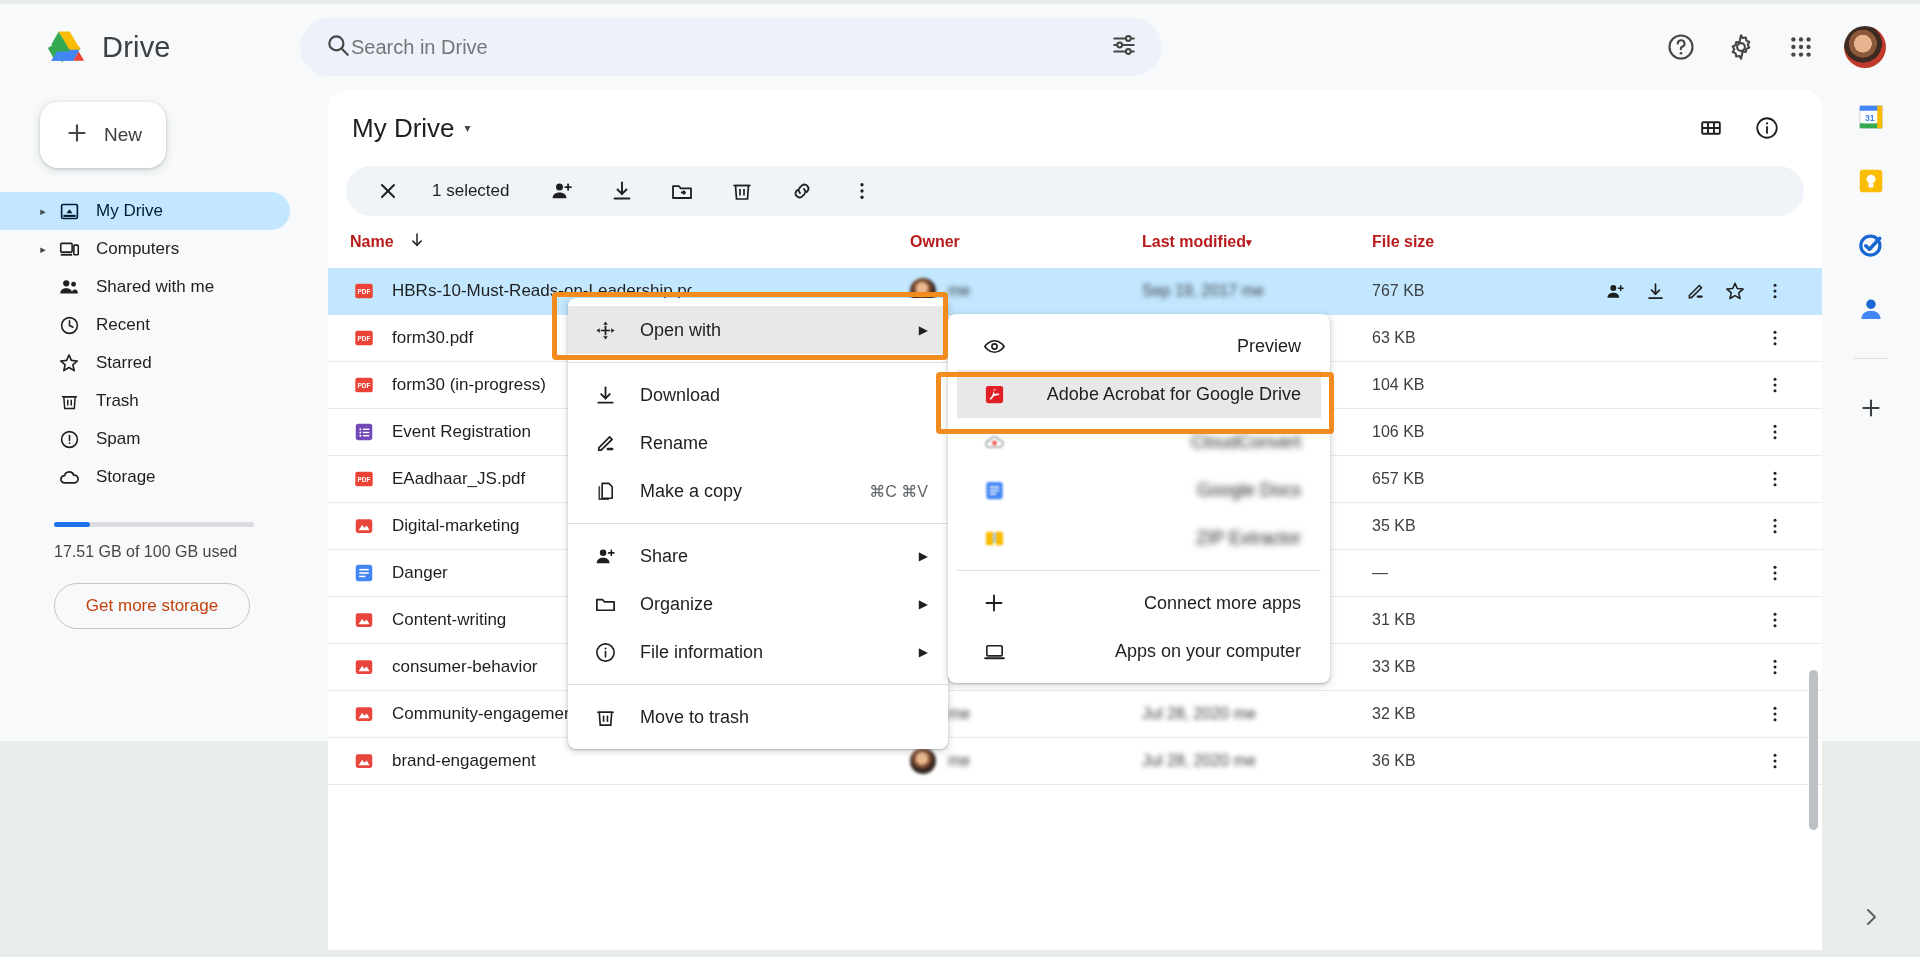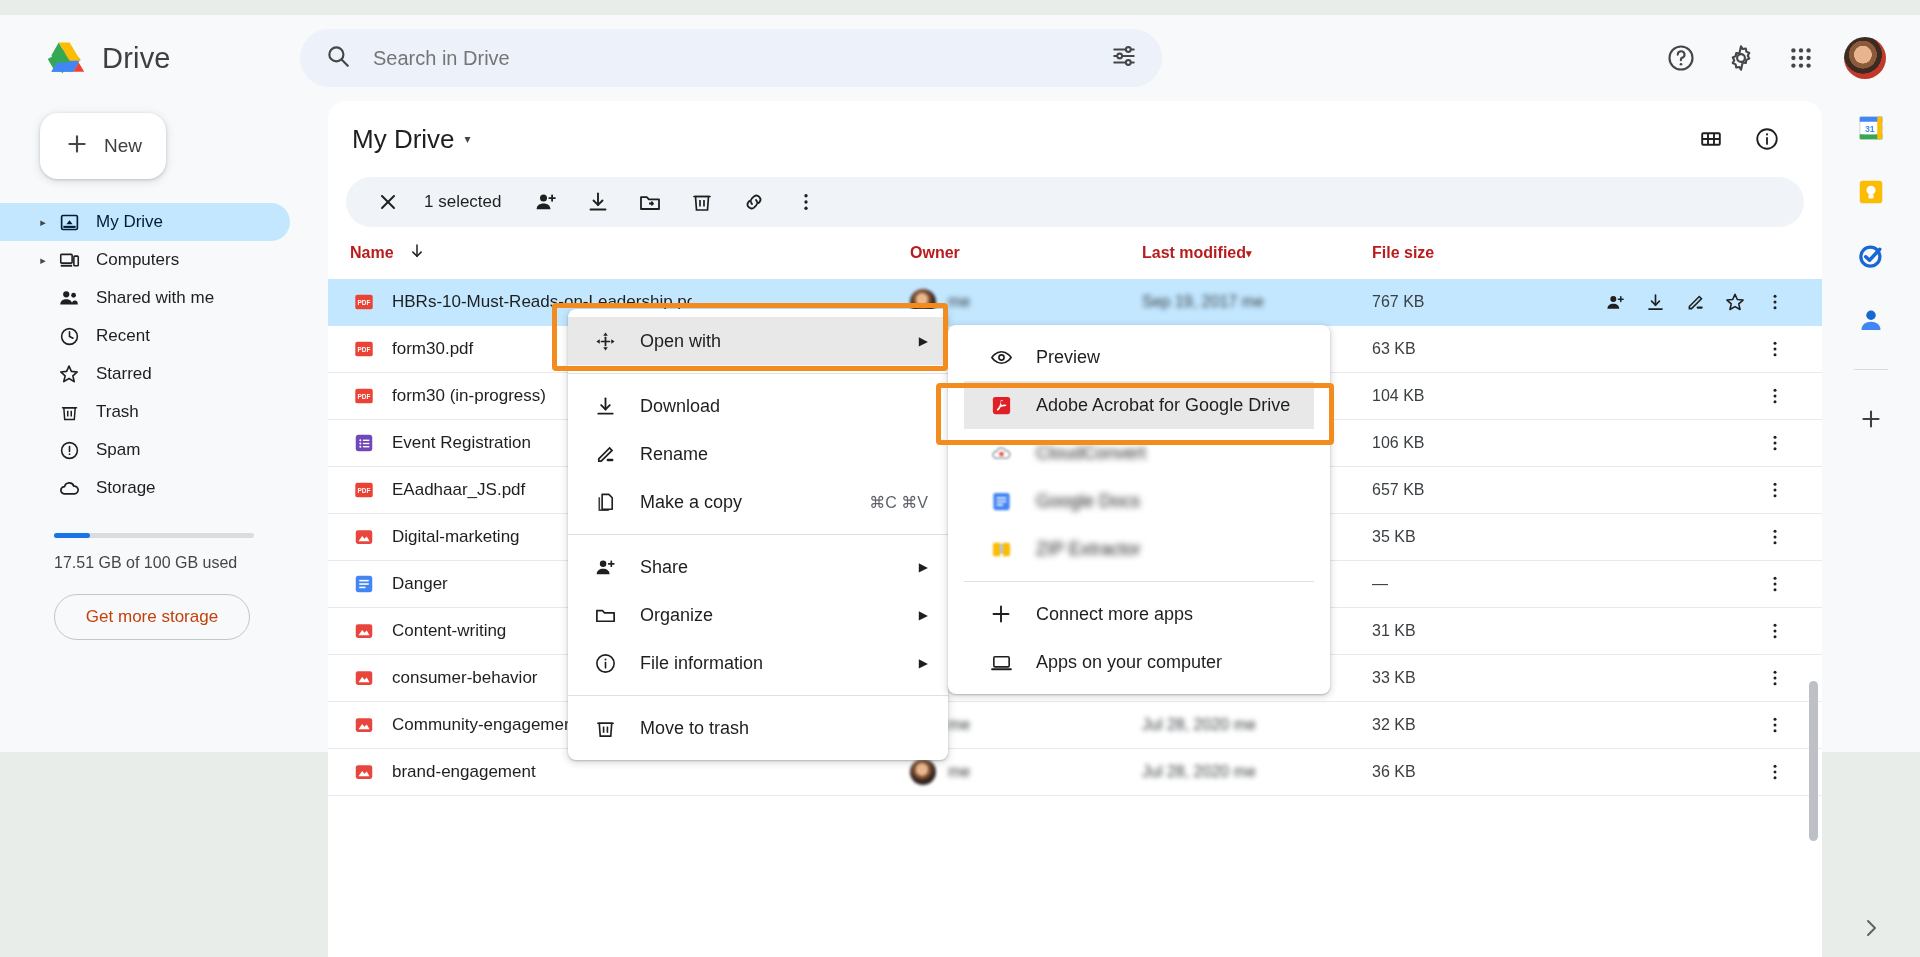--- a/index.html
+++ b/index.html
@@ -3,39 +3,39 @@
 <meta charset="utf-8">
 <style>
   * { box-sizing: border-box; margin: 0; padding: 0; }
   html, body {
     width: 1920px; height: 957px;
     font-family: "Liberation Sans", sans-serif;
     background: #e9edea;
     overflow: hidden;
   }
   .app {
-    position: absolute; left: 0; top: 15px;
+    position: absolute; left: 0; top: 4px;
     width: 1920px; height: 737px;
     background: #f7f9fa;
   }
   
   .topbar {
     position: absolute; left: 0; top: 0; width: 1920px; height: 86px;
     display: flex; align-items: center;
   }
   .brand {
     width: 300px; display: flex; align-items: center; gap: 14px;
     padding-left: 44px;
   }
   .drive-logo { width: 44px; height: 40px; }
   .brand-name { font-size: 29px; color: #3c4043; letter-spacing: .2px; }
   .searchwrap { flex: 1; display: flex; align-items: center; }
   .searchbar {
     width: 862px; height: 58px; background: #edf1fa; border-radius: 32px;
-    display: flex; align-items: center; padding: 0 24px; gap: 22px;
+    display: flex; align-items: center; padding: 0 24px; 
     border: 1px solid transparent; cursor: text;
   }
   .search-input-txt {
     flex: 1; font-size: 20px; color: #5f6368; border: none;
     background: transparent; outline: none; font-family: inherit;
   }
   .topicons {
     display: flex; align-items: center; gap: 26px; padding-right: 34px;
   }
   .ticon { width: 34px; height: 34px; display:flex; align-items:center; justify-content:center; cursor: pointer; }
@@ -82,21 +82,21 @@
   }
   .main-head {
     height: 76px; display: flex; align-items: center; padding: 0 34px 0 24px;
   }
   .mytitle { font-size: 26px; color: #1f1f1f; display:flex; align-items:center; gap: 10px; cursor: pointer;}
   .mytitle .dd { font-size: 12px; color: #444746; }
   .headspacer { flex: 1; }
   .hicon { width: 42px; height: 42px; display:flex;align-items:center;justify-content:center; cursor:pointer; margin-left: 14px;}
   .seltoolbar {
     margin: 0 18px; height: 50px; background: #f0f4f9; border-radius: 26px;
-    display: flex; align-items: center; padding-left: 18px; gap: 4px;
+    display: flex; align-items: center; padding-left: 18px; gap: 12px;
   }
   .tb-btn { width: 48px; height: 44px; display:flex;align-items:center;justify-content:center; cursor:pointer;}
   .selcount { font-size: 17px; color: #1f1f1f; margin: 0 16px 0 8px; white-space: nowrap;}
   
   .thead {
     display: flex; align-items: center; height: 52px;
     padding: 0 30px 0 22px; border-bottom: 0;
   }
   .th { font-size: 16px; color: #b91c1c; font-weight: 700; }
   .col-name { width: 560px; display:flex; align-items:center; gap: 14px;}
@@ -147,23 +147,24 @@
     height: 48px; display: flex; align-items: center; padding: 0 20px 0 24px;
     cursor: pointer; gap: 22px;
   }
   .mi:hover, .mi.hl { background: #e8e8e8; }
   .mi .milabel { font-size: 18px; color: #1f1f1f; flex: 1; white-space: nowrap;}
   .mi .mikey { font-size: 16px; color: #5f6368; }
   .mi .miarrow { font-size: 12px; color: #1f1f1f; }
   .midiv { height: 1px; background: #e0e0e0; margin: 8px 0; }
   .sub {
     position: absolute; left: 948px; top: 310px; width: 382px;
-    background: #fff; border-radius: 8px; padding: 8px 16px;
+    background: #fff; border-radius: 8px; padding: 8px 9px;
     box-shadow: 0 2px 6px 2px rgba(60,64,67,.15), 0 1px 2px rgba(60,64,67,.3);
     z-index: 45;
+    text-align: right;
   }
   .sub .mi { height: 48px; }
   .blur-item .milabel { filter: blur(3px); }
   .blur-item .appicon { filter: blur(1.2px); }
   .appicon { width: 26px; height: 26px; flex:none; display:flex;align-items:center;justify-content:center;}
   
   .hibox {
     position: absolute; border: 5px solid #f28c1e; border-radius: 4px;
     pointer-events: none; z-index: 60;
   }

